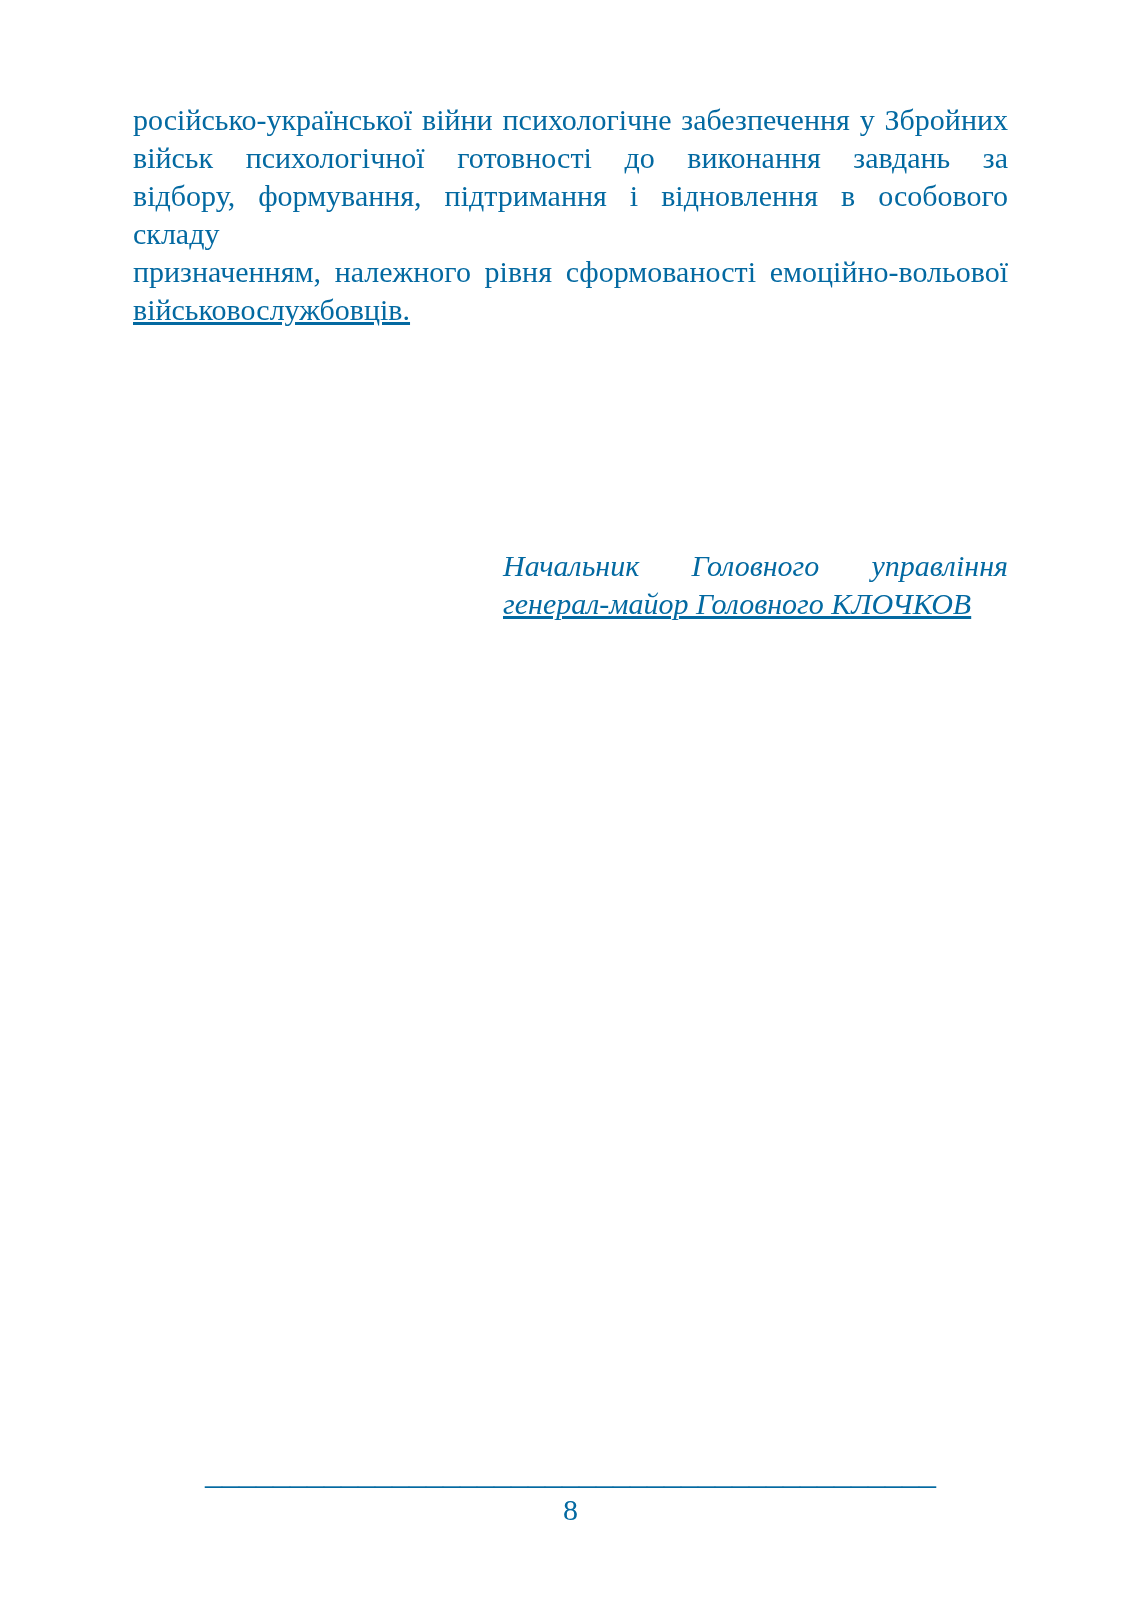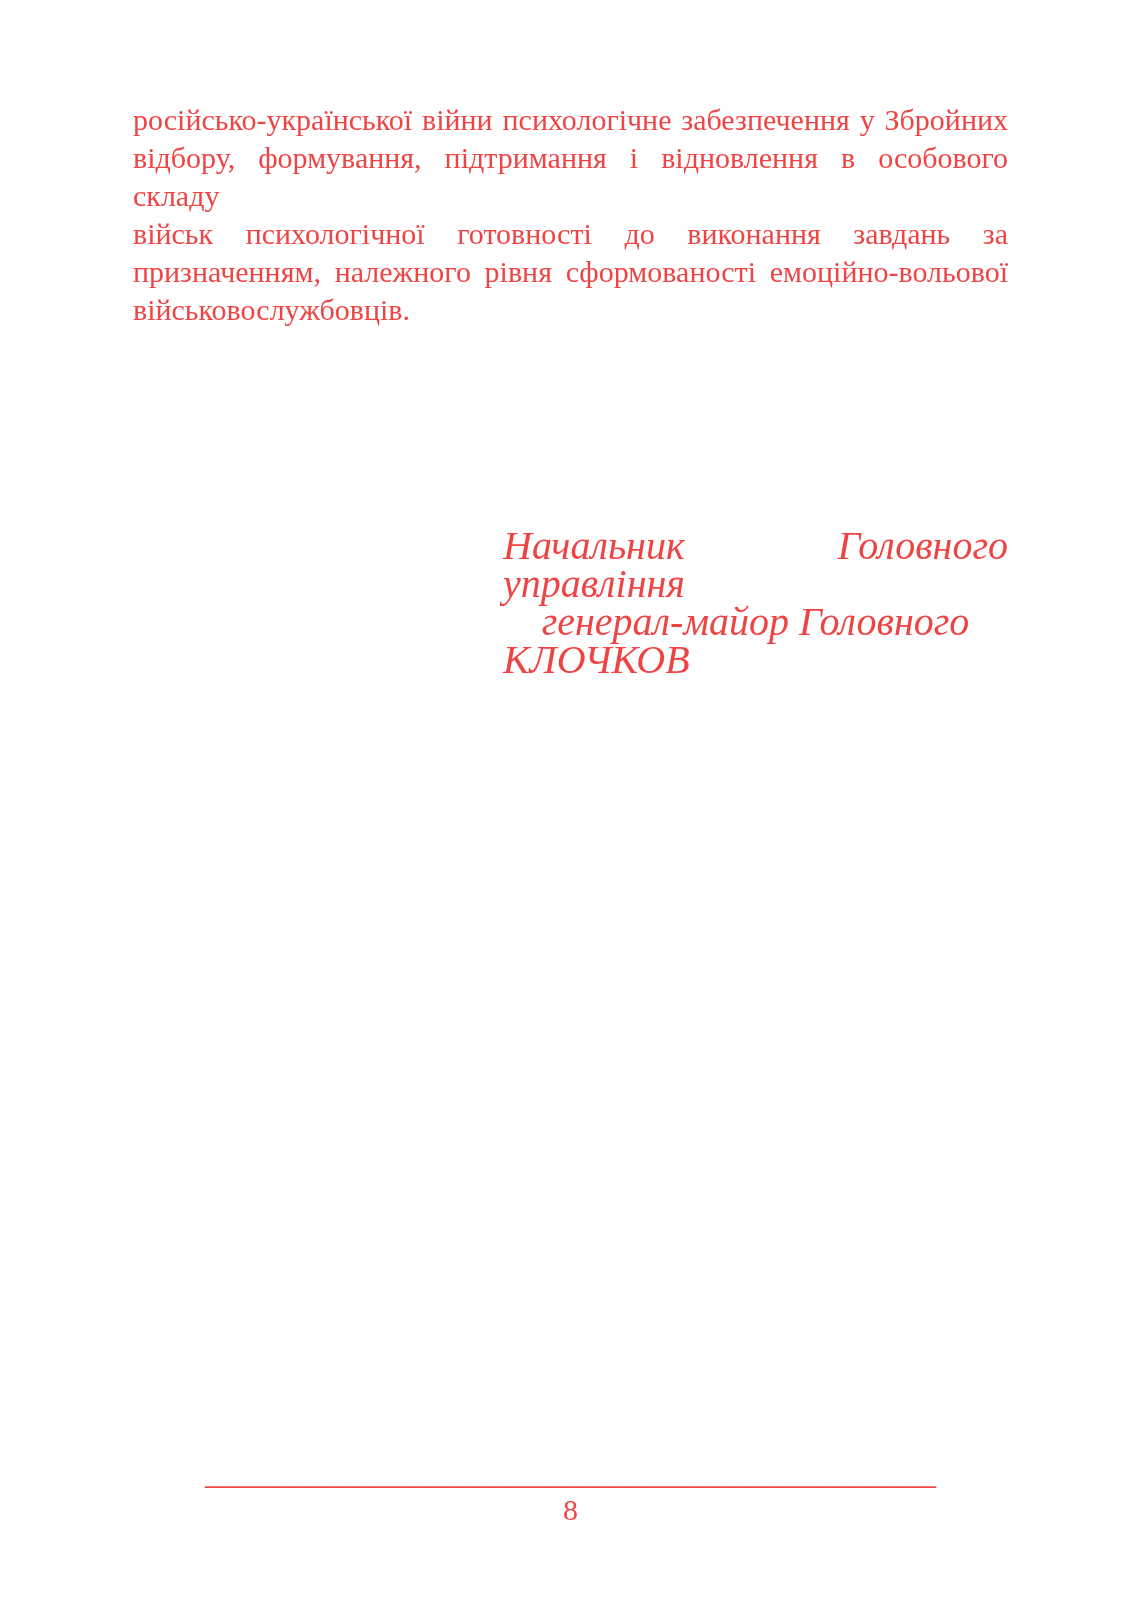--- a/index.html
+++ b/index.html
@@ -5,48 +5,49 @@
   html, body {
     margin: 0;
     padding: 0;
     background: #ffffff;
   }
   .page {
     position: relative;
     width: 1040px;
     height: 1614px;
     background: #ffffff;
-    color: #ef4444;
+    color: #0369a1;
     font-family: "Liberation Serif", "DejaVu Serif", serif;
     overflow: hidden;
   }
   .body-text {
     position: absolute;
     left: 133px;
     top: 101px;
     width: 875px;
     font-size: 30px;
     line-height: 38px;
   }
   .signature-block {
     position: absolute;
     left: 503px;
-    top: 527px;
+    top: 547px;
     width: 505px;
-    font-size: 40px;
+    font-size: 30px;
     line-height: 38px;
     font-style: italic;
   }
   .jline {
     text-align: justify;
     text-align-last: justify;
   }
   .lline {
-    text-align: center;
+    text-align: right;
     text-align-last: left;
+    text-decoration: underline;
   }
   .footer-rule {
     position: absolute;
     left: 133px;
     top: 1454px;
     width: 875px;
     font-size: 34px;
     line-height: 38px;
     text-align: center;
     white-space: nowrap;
@@ -62,22 +63,22 @@
     text-align: center;
   }
 </style>
 </head>
 <body>
 
 <div class="page">
 
   <div class="body-text">
     <div class="jline">російсько-української війни психологічне забезпечення у Збройних</div>
+    <div class="jline">військ психологічної готовності до виконання завдань за</div>
     <div class="jline">відбору, формування, підтримання і відновлення в особового складу</div>
-    <div class="jline">військ психологічної готовності до виконання завдань за</div>
     <div class="jline">призначенням, належного рівня сформованості емоційно-вольової</div>
     <div class="lline">військовослужбовців.</div>
   </div>
 
   <div class="signature-block">
     <div class="jline">Начальник Головного управління</div>
     <div class="lline">генерал-майор Головного КЛОЧКОВ</div>
   </div>
 
   <div class="footer-rule">___________________________________________</div>

